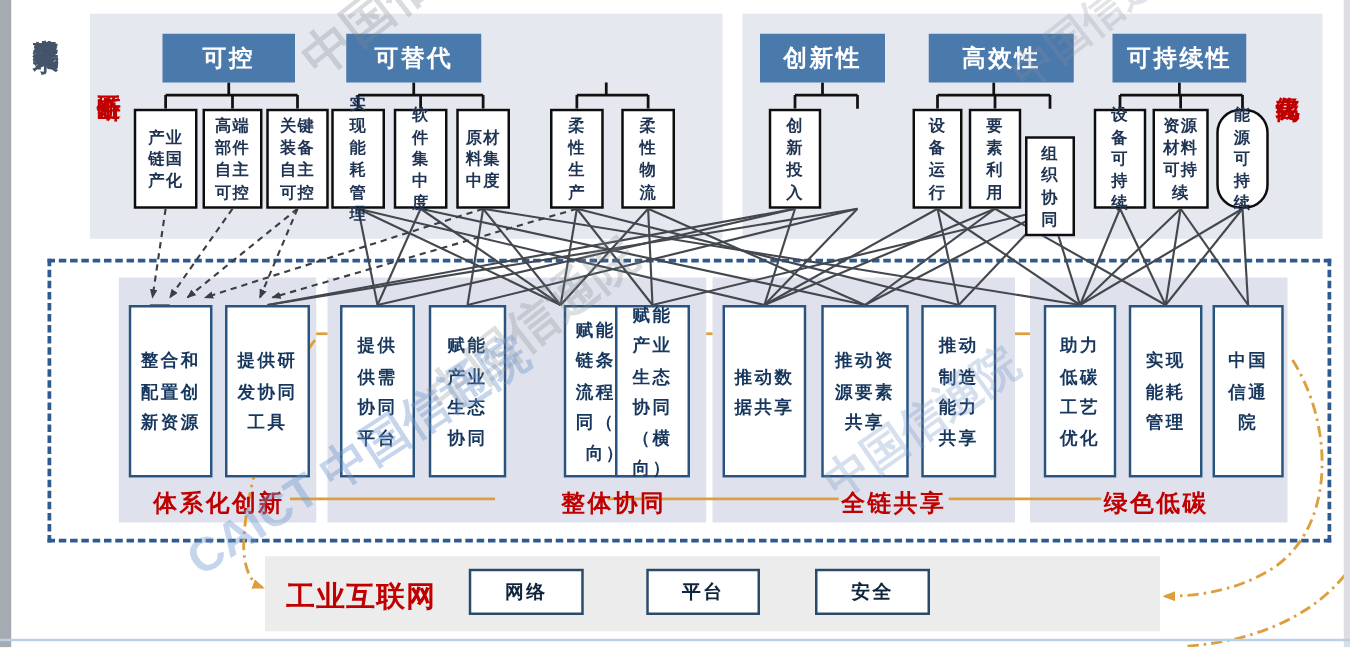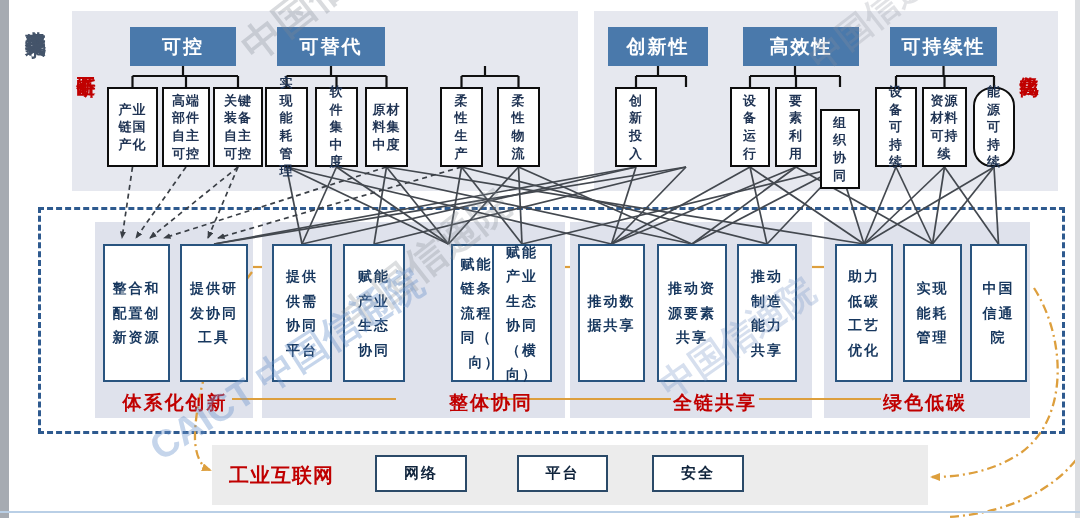--- a/index.html
+++ b/index.html
@@ -52,21 +52,21 @@
     position:absolute;top:390px;color:#c00000;font-weight:bold;font-size:19px;letter-spacing:2px;
     z-index:10;transform:translateX(-50%);white-space:nowrap;
   }
 
   .fbox{
     position:absolute;top:455px;height:37px;background:#ffffff;border:2px solid #2b4a68;
     color:#10243c;font-weight:bold;font-size:15px;display:flex;align-items:center;justify-content:center;
     z-index:10;box-sizing:border-box;letter-spacing:2px;text-align:right;
   }
   .flabel{
-    position:absolute;left:229px;top:462px;color:#c00000;font-weight:bold;font-size:20px;
+    position:absolute;left:229px;top:462px;color:#c00000;font-weight:bold;font-size:23px;
     letter-spacing:1px;z-index:10;white-space:nowrap;
   }
 
   .wm{position:absolute;z-index:40;font-weight:bold;white-space:nowrap;pointer-events:none;transform-origin:left top;}
 
   #lines-svg{position:absolute;left:0;top:0;z-index:5;}
 </style>
 </head>
 <body>
 

